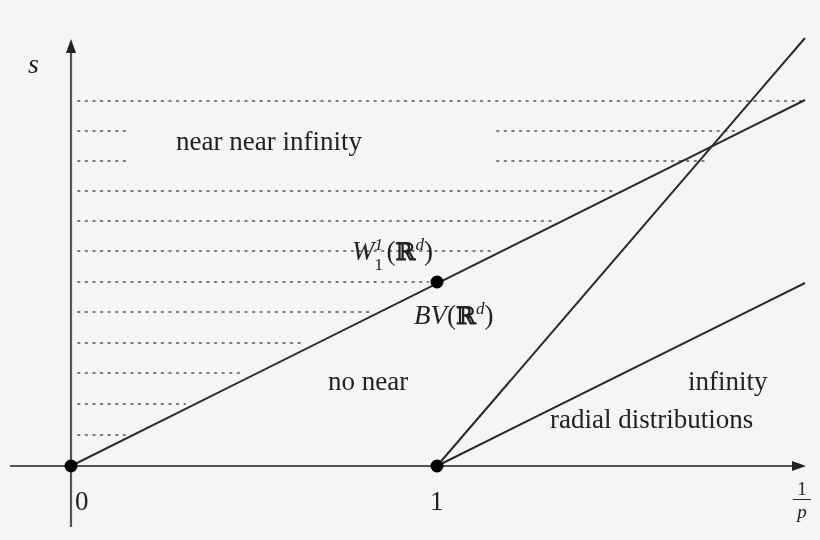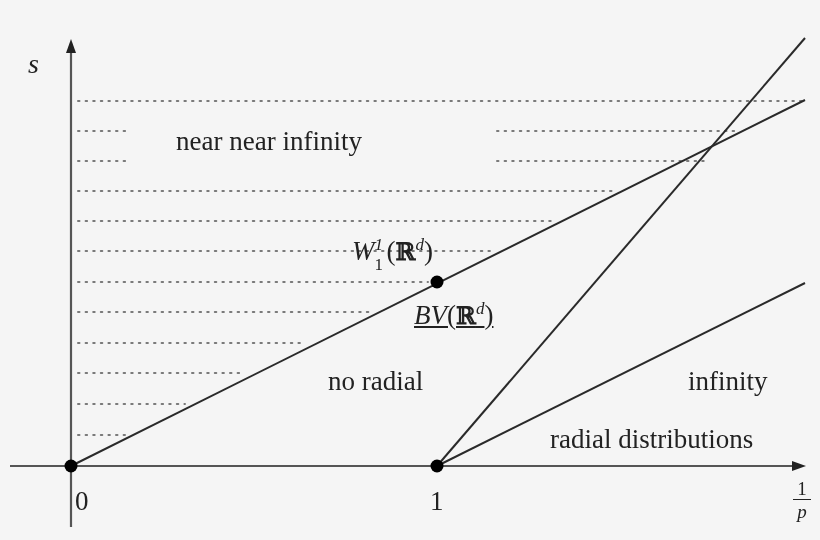--- a/index.html
+++ b/index.html
@@ -57,22 +57,22 @@
 
 <div class="lbl ital" style="left:28px; top:50px; font-size:28px;">s</div>
 <div class="frac" style="left:793px; top:479px;">
   <span class="num">1</span>
   <span class="den">p</span>
 </div>
 <div class="lbl" style="left:75px; top:488px;">0</div>
 <div class="lbl" style="left:430px; top:488px;">1</div>
 
 <div class="lbl" style="left:176px; top:128px;">near near infinity</div>
-<div class="lbl" style="left:328px; top:368px;">no radial</div>
+<div class="lbl" style="left:328px; top:368px;">no near</div>
 <div class="lbl" style="left:688px; top:368px;">infinity</div>
-<div class="lbl" style="left:550px; top:406px; width:262px; overflow:hidden;margin-top:20px;">radial distributions</div>
+<div class="lbl" style="left:550px; top:406px; width:262px; overflow:hidden;">radial distributions</div>
 
 <div class="lbl" style="left:352px; top:236px;">
   <span class="ital">W</span><span style="display:inline-block; position:relative; width:12px; height:10px;"><span class="sup" style="position:absolute; left:0; top:-14px; vertical-align:baseline;">1</span><span style="position:absolute; left:0; top:6px; font-size:17px;">1</span></span><span>(</span><span class="bb">ℝ</span><span class="sup">d</span><span>)</span>
 </div>
-<div class="lbl" style="left:414px; top:300px;text-decoration:underline;">
+<div class="lbl" style="left:414px; top:300px;">
   <span class="ital">BV</span><span>(</span><span class="bb">ℝ</span><span class="sup">d</span><span>)</span>
 </div>
 
 </body></html>

